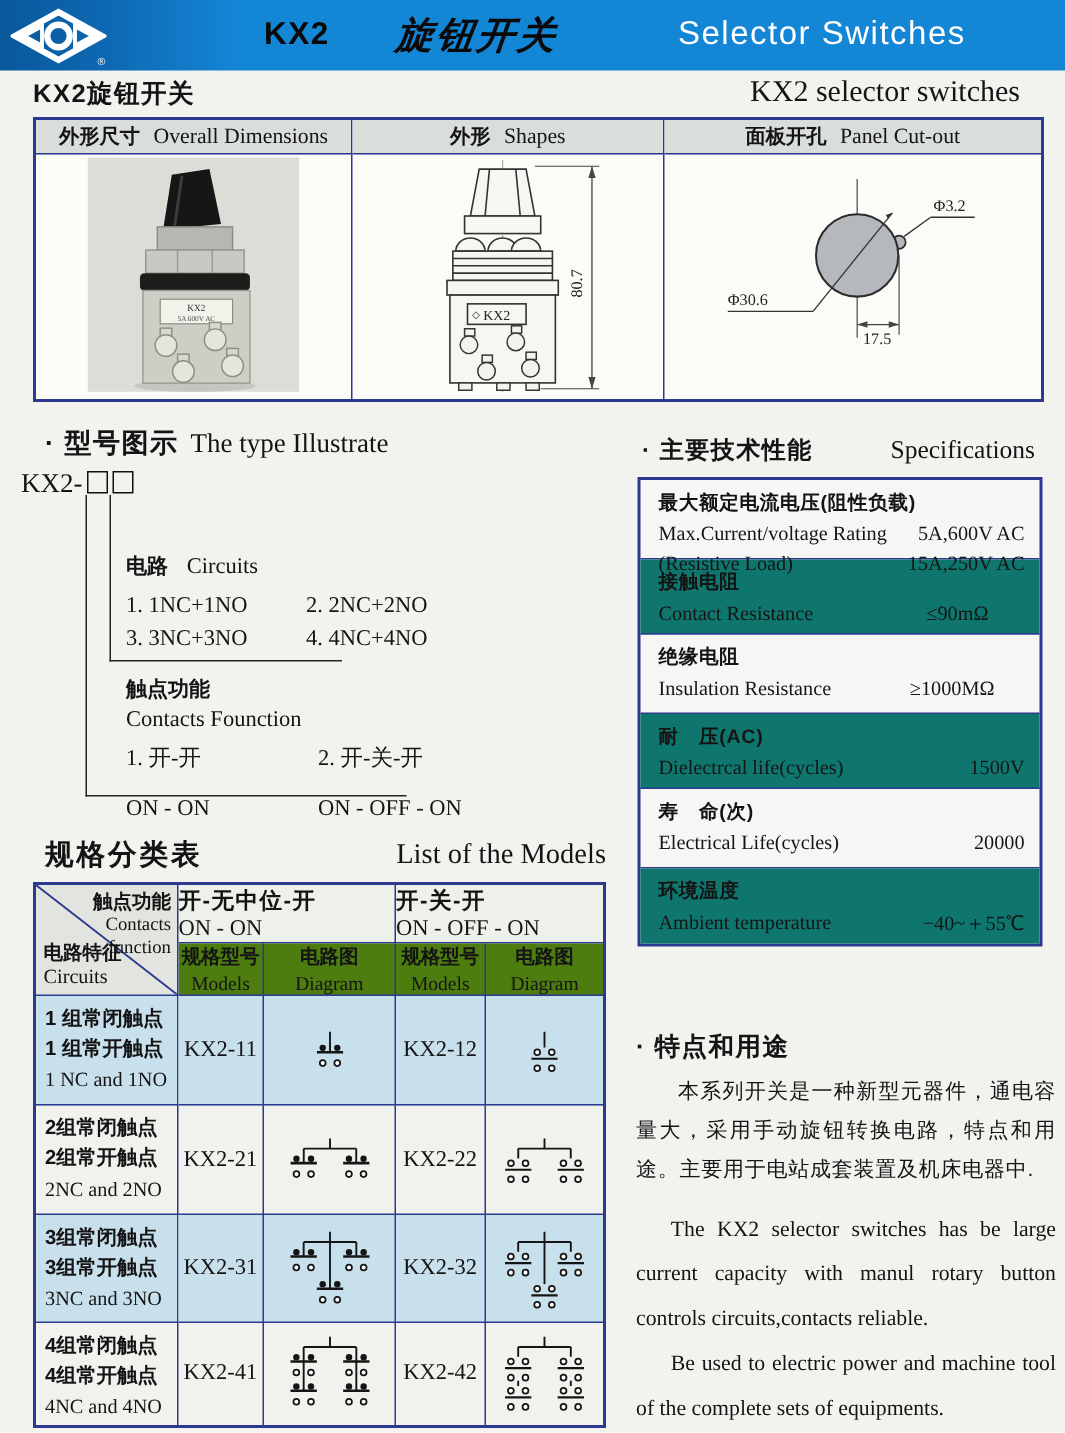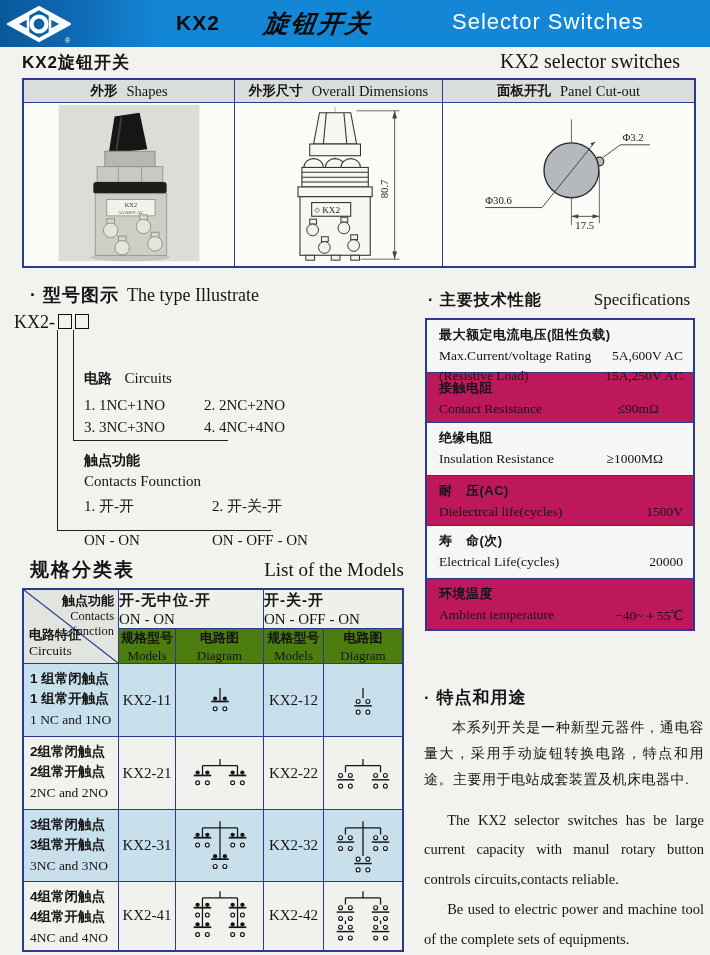--- a/index.html
+++ b/index.html
@@ -49,21 +49,21 @@
   .ti-items2{display:grid;grid-template-columns:128px auto;row-gap:16px;margin-top:7px;
             font-family:"Liberation Serif",serif;font-size:15px;}
 
   
   .specs-heading{position:absolute;left:428px;top:290px;width:262px;display:flex;justify-content:space-between;align-items:baseline;}
   .specs-heading .cn{font-size:16px;font-weight:bold;letter-spacing:1px;}
   .specs-heading .en{font-size:17px;font-family:"Liberation Serif",serif;}
   .specs{position:absolute;left:425px;top:318px;width:270px;border:2px solid #2b3a90;background:#f6f7f4;box-sizing:border-box;}
   .spec-row{box-sizing:border-box;border-bottom:1.5px solid #2b3a90;padding:6px 10px 2px 12px;}
   .spec-row:last-child{border-bottom:none;}
-  .spec-row.shade{background:#be185d;}
+  .spec-row.shade{background:#0f766e;}
   .h53{height:53px;} .h50{height:50px;} .h51{height:50px;}
   .spec-cn{font-size:13px;font-weight:bold;letter-spacing:0.5px;}
   .spec-line{display:flex;justify-content:space-between;font-family:"Liberation Serif",serif;font-size:13.5px;margin-top:4px;}
 
   
   .models-heading{position:absolute;left:30px;top:557px;width:374px;display:flex;justify-content:space-between;align-items:center;}
   .models-heading .cn{font-size:19px;font-weight:bold;letter-spacing:2px;}
   .models-heading .en{font-size:19px;font-family:"Liberation Serif",serif;}
   .models{position:absolute;left:22px;top:588px;width:382px;border:2px solid #2b3a90;background:#f1f2ee;box-sizing:border-box;
           display:grid;grid-template-columns:95px 57px 88px 60px 1fr;grid-template-rows:39px 35px 73px 73px 72px 1fr;}
@@ -113,26 +113,26 @@
     <span class="brand-kx2">KX2</span>
     <span class="brand-cn">旋钮开关</span>
     <span class="brand-en">Selector  Switches</span>
   </div>
 
   <div class="subheader-cn">KX2旋钮开关</div>
   <div class="subheader-en serif">KX2  selector  switches</div>
 
   <div class="overview">
     <div class="ov-head bR">
+      <span class="cn">外形尺寸</span>
+        <span class="en">Overall  Dimensions</span>
+    </div>
+    <div class="ov-head bR">
       <span class="cn">外形</span>
         <span class="en">Shapes</span>
-    </div>
-    <div class="ov-head bR">
-      <span class="cn">外形尺寸</span>
-        <span class="en">Overall  Dimensions</span>
     </div>
     <div class="ov-head">
       <span class="cn">面板开孔</span>
         <span class="en">Panel   Cut-out</span>
     </div>
 
     <div class="ov-cell bR">
       <svg width="164" height="164" viewBox="0 0 170 170">
         <rect x="12" y="2" width="146" height="162" fill="#dedcd6"></rect>
         <ellipse cx="86" cy="160" rx="42" ry="4" fill="#c6c5bf"></ellipse>

